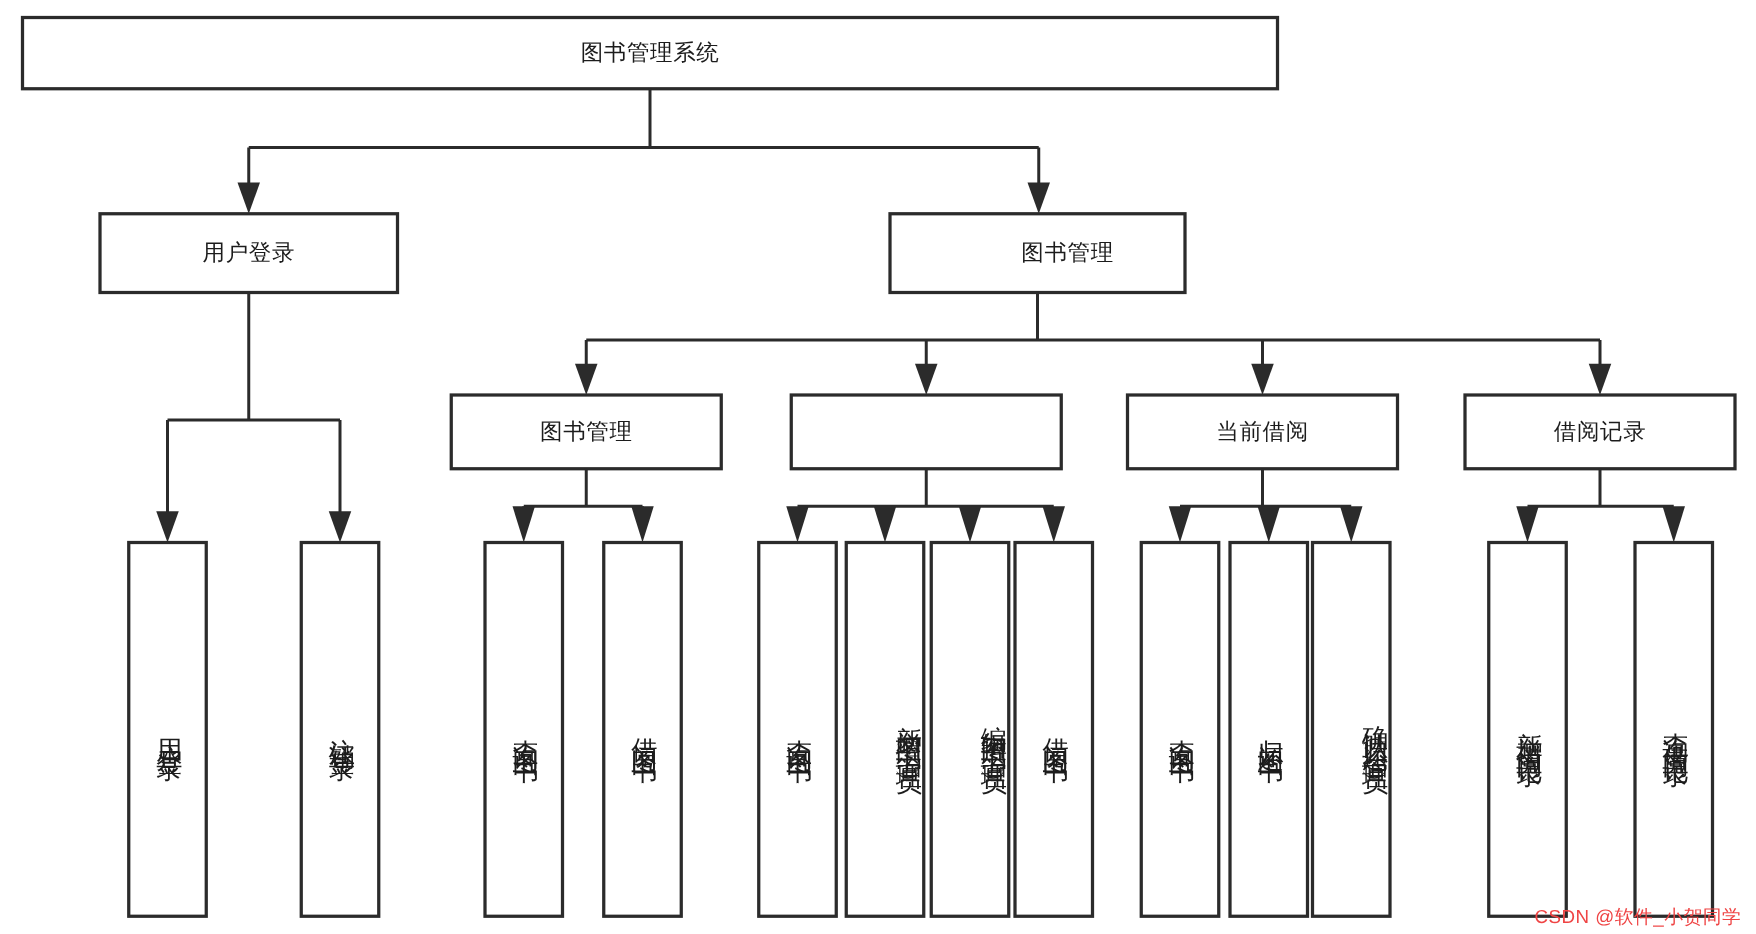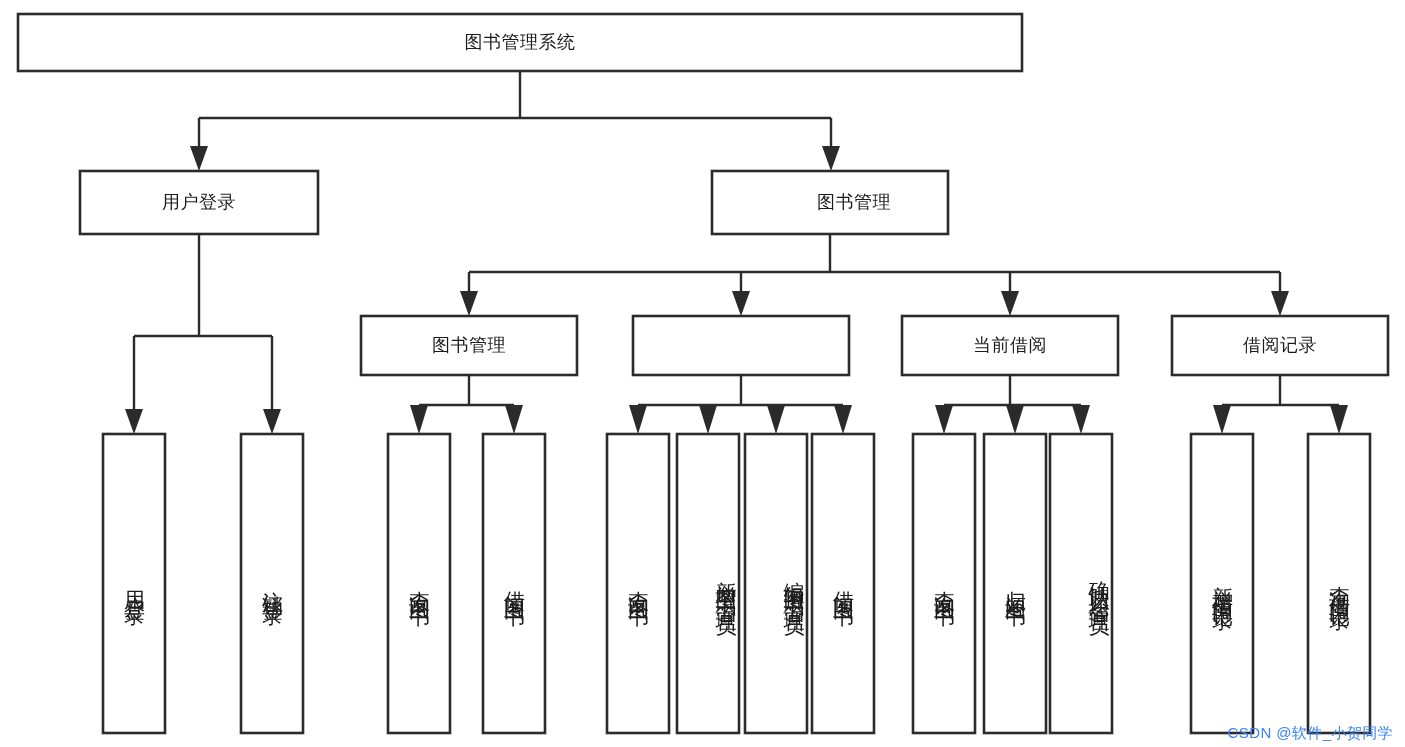--- a/index.html
+++ b/index.html
@@ -61,21 +61,21 @@
     font-size: 21px;
     line-height: 1.28;
     letter-spacing: 5px;
     white-space: nowrap;
   }
   #watermark {
     position: absolute;
     right: 12px;
     bottom: 4px;
     font-size: 15px;
-    color: #3b82f6;
+    color: #ef4444;
     font-family: "Liberation Sans", "DejaVu Sans", sans-serif;
     white-space: nowrap;
     letter-spacing: 0.4px;
   }
 </style>
 </head>
 <body>
 
 <div id="diagram-root">
 

